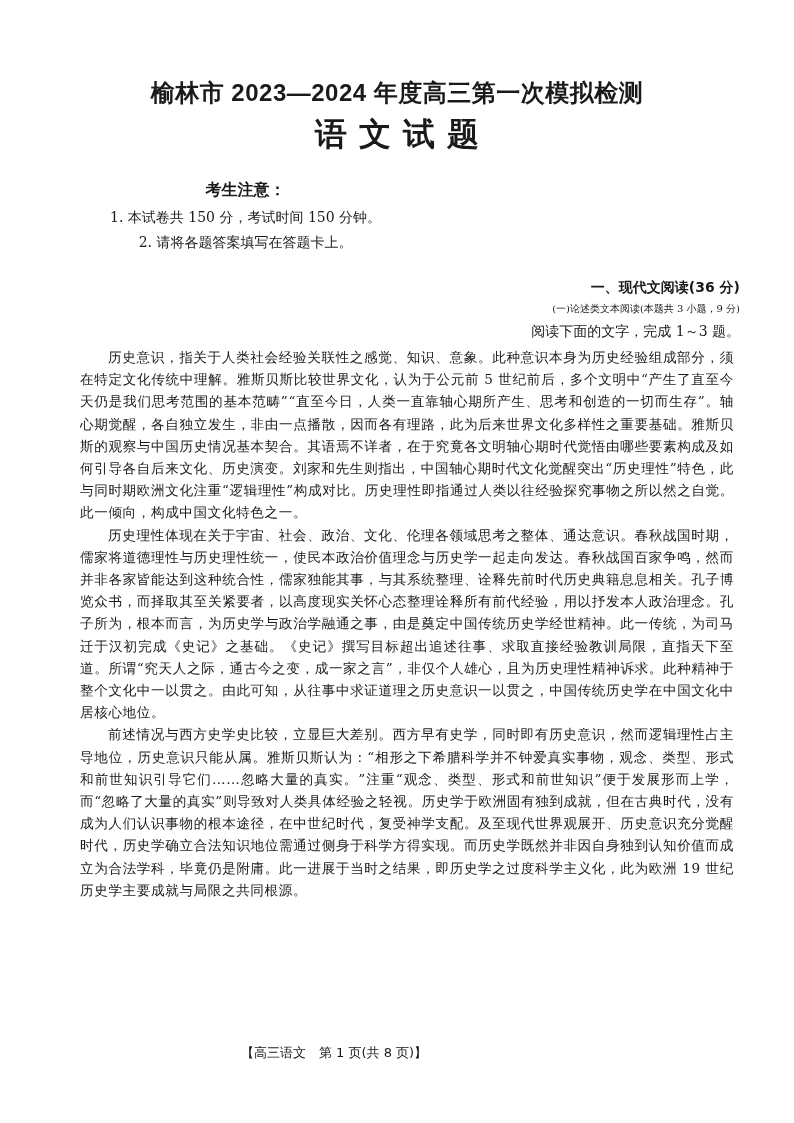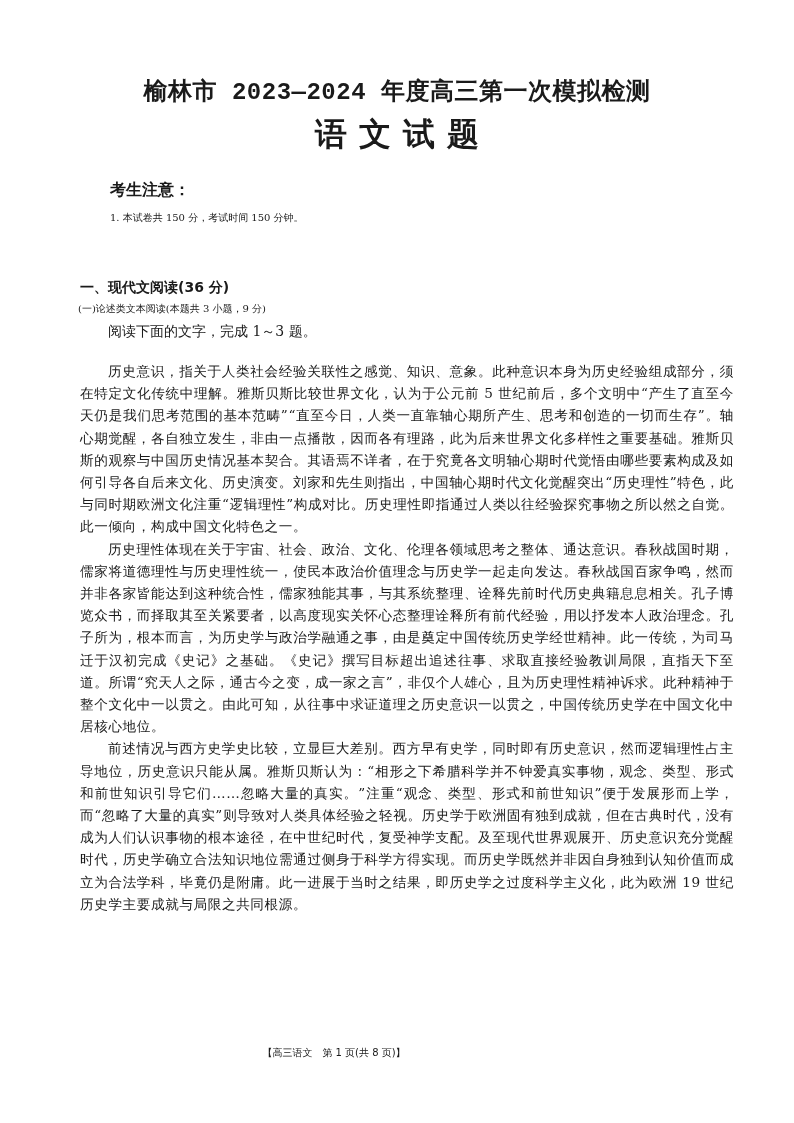--- a/index.html
+++ b/index.html
@@ -3,63 +3,64 @@
 <meta charset="utf-8">
 <style>
   html, body { margin: 0; padding: 0; background: #ffffff; }
   body {
     width: 794px; height: 1123px; position: relative; overflow: hidden;
     font-family: "DejaVu Serif", "Liberation Serif", serif;
     color: #1a1a1a;
   }
   .title {
     position: absolute; left: 0; width: 794px; top: 78px;
-    text-align: center; font-family: Liberation Mono, monospace;
+    text-align: center; font-family: Liberation Sans, sans-serif;
     font-weight: bold; font-size: 24px; letter-spacing: 0.5px; line-height: 30px;
   }
   .subtitle {
     position: absolute; left: 0; width: 794px; top: 114px;
     text-align: center; font-family: "DejaVu Sans", "Liberation Sans", sans-serif;
     font-weight: bold; font-size: 32px; letter-spacing: 12px; line-height: 40px;
     text-indent: 12px;
   }
-  .notice { position: absolute; left: 110px; top: 178px; }
+  .notice { position: absolute; left: 110px; top: 178px; text-align: center; }
   .notice-head {
     font-family: "DejaVu Sans", "Liberation Sans", sans-serif; font-weight: bold;
     font-size: 16px; line-height: 24px; margin-bottom: 3px;
   }
-  .notice-item { font-size: 10px; line-height: 25px; }
+  .notice-item { font-size: 14px; line-height: 25px; }
   .section {
-    position: absolute; left: 80px; top: 276px; width: 660px;
+    position: absolute; left: 80px; top: 276px; width: 660px; text-align: right;
   }
   .sec-h1 {
     font-family: "DejaVu Sans", "Liberation Sans", sans-serif; font-weight: bold;
     font-size: 14px; line-height: 22px; margin-left: 0;
   }
   .sec-h2 { font-size: 10px; line-height: 22px; margin-left: -2px; }
   .instr { font-size: 14px; line-height: 22px; margin-left: 28px; }
-  .passage { position: absolute; left: 80px; top: 360px; width: 654px; }
+  .passage { position: absolute; left: 80px; top: 346px; width: 654px; }
   .para {
     font-size: 13.6px; line-height: 22.2px; text-indent: 28px;
     text-align: justify; margin: 0; letter-spacing: 0.6px;
   }
   .footer {
     position: absolute; left: 0; width: 668px; top: 1044px; text-align: center;
-    font-family: "DejaVu Sans", "Liberation Sans", sans-serif; font-size: 10px; line-height: 18px;
+    font-family: "DejaVu Sans", "Liberation Sans", sans-serif; font-size: 13px; line-height: 18px;
   }
 </style>
 </head>
 <body>
 
 <div class="title">榆林市 2023—2024 年度高三第一次模拟检测</div>
 <div class="subtitle">语文试题</div>
 
 <div class="notice">
   <div class="notice-head">考生注意：</div>
   <div class="notice-item">1. 本试卷共 150 分，考试时间 150 分钟。</div>
+  <div class="notice-item">2. 请将各题答案填写在答题卡上。</div>
 </div>
 
 <div class="section">
   <div class="sec-h1">一、现代文阅读(36 分)</div>
   <div class="sec-h2">(一)论述类文本阅读(本题共 3 小题，9 分)</div>
   <div class="instr">阅读下面的文字，完成 1～3 题。</div>
 </div>
 
 <div class="passage">
   <p class="para">历史意识，指关于人类社会经验关联性之感觉、知识、意象。此种意识本身为历史经验组成部分，须在特定文化传统中理解。雅斯贝斯比较世界文化，认为于公元前 5 世纪前后，多个文明中“产生了直至今天仍是我们思考范围的基本范畴”“直至今日，人类一直靠轴心期所产生、思考和创造的一切而生存”。轴心期觉醒，各自独立发生，非由一点播散，因而各有理路，此为后来世界文化多样性之重要基础。雅斯贝斯的观察与中国历史情况基本契合。其语焉不详者，在于究竟各文明轴心期时代觉悟由哪些要素构成及如何引导各自后来文化、历史演变。刘家和先生则指出，中国轴心期时代文化觉醒突出“历史理性”特色，此与同时期欧洲文化注重“逻辑理性”构成对比。历史理性即指通过人类以往经验探究事物之所以然之自觉。此一倾向，构成中国文化特色之一。</p>

